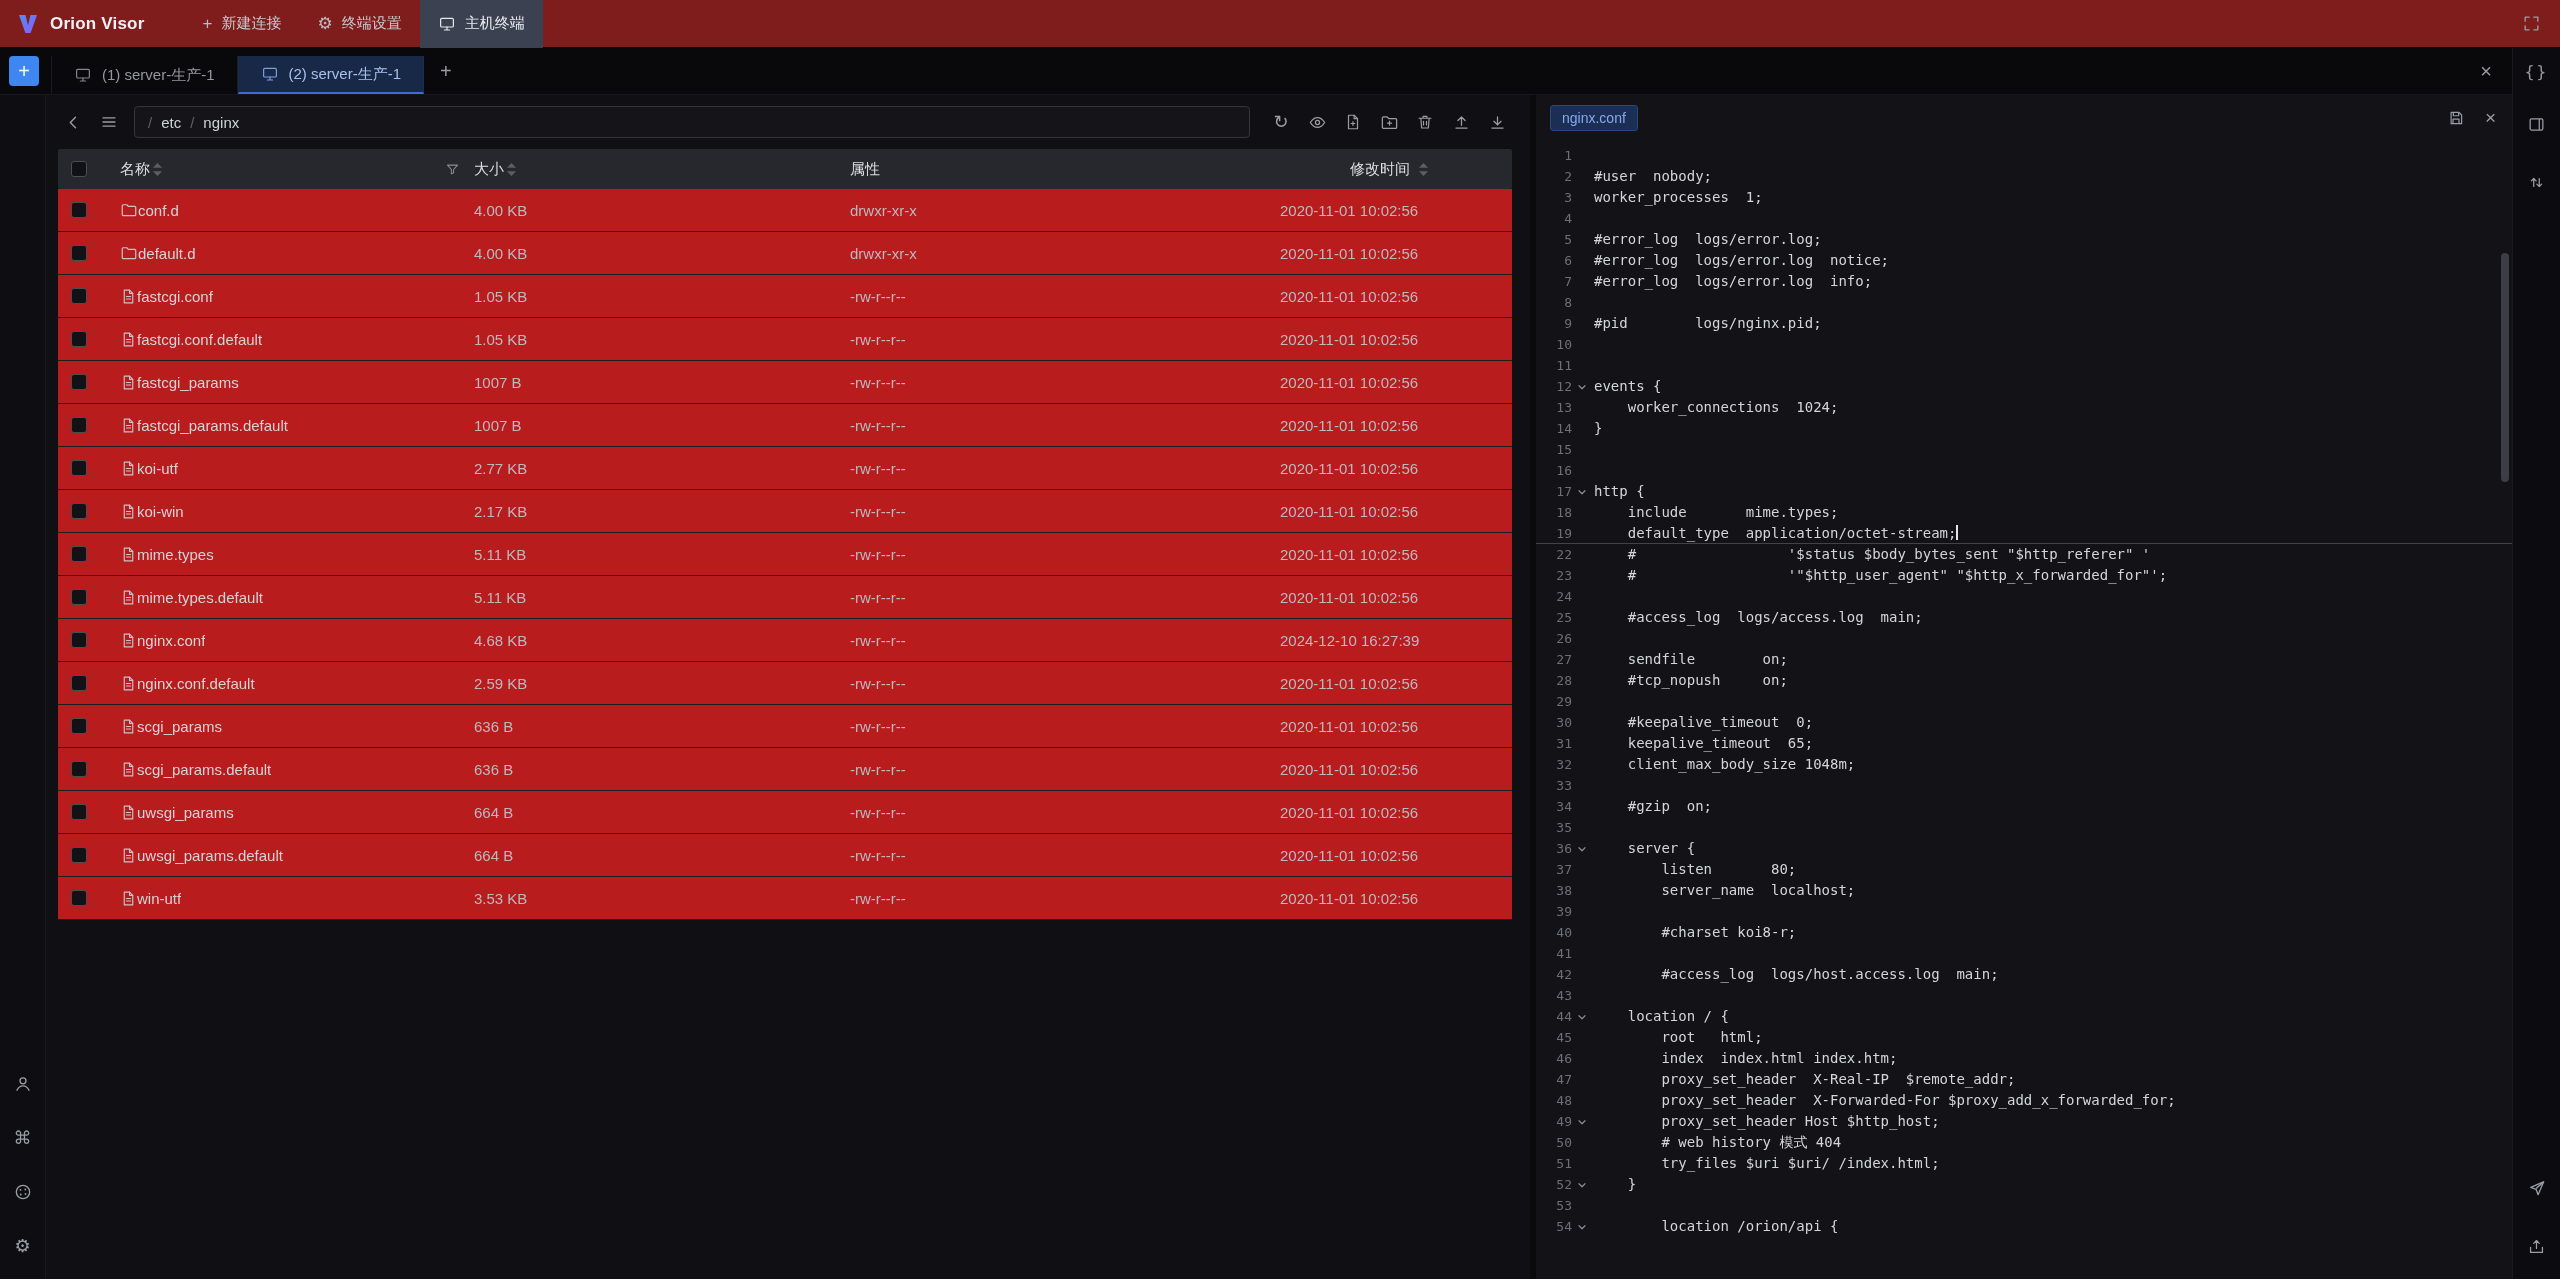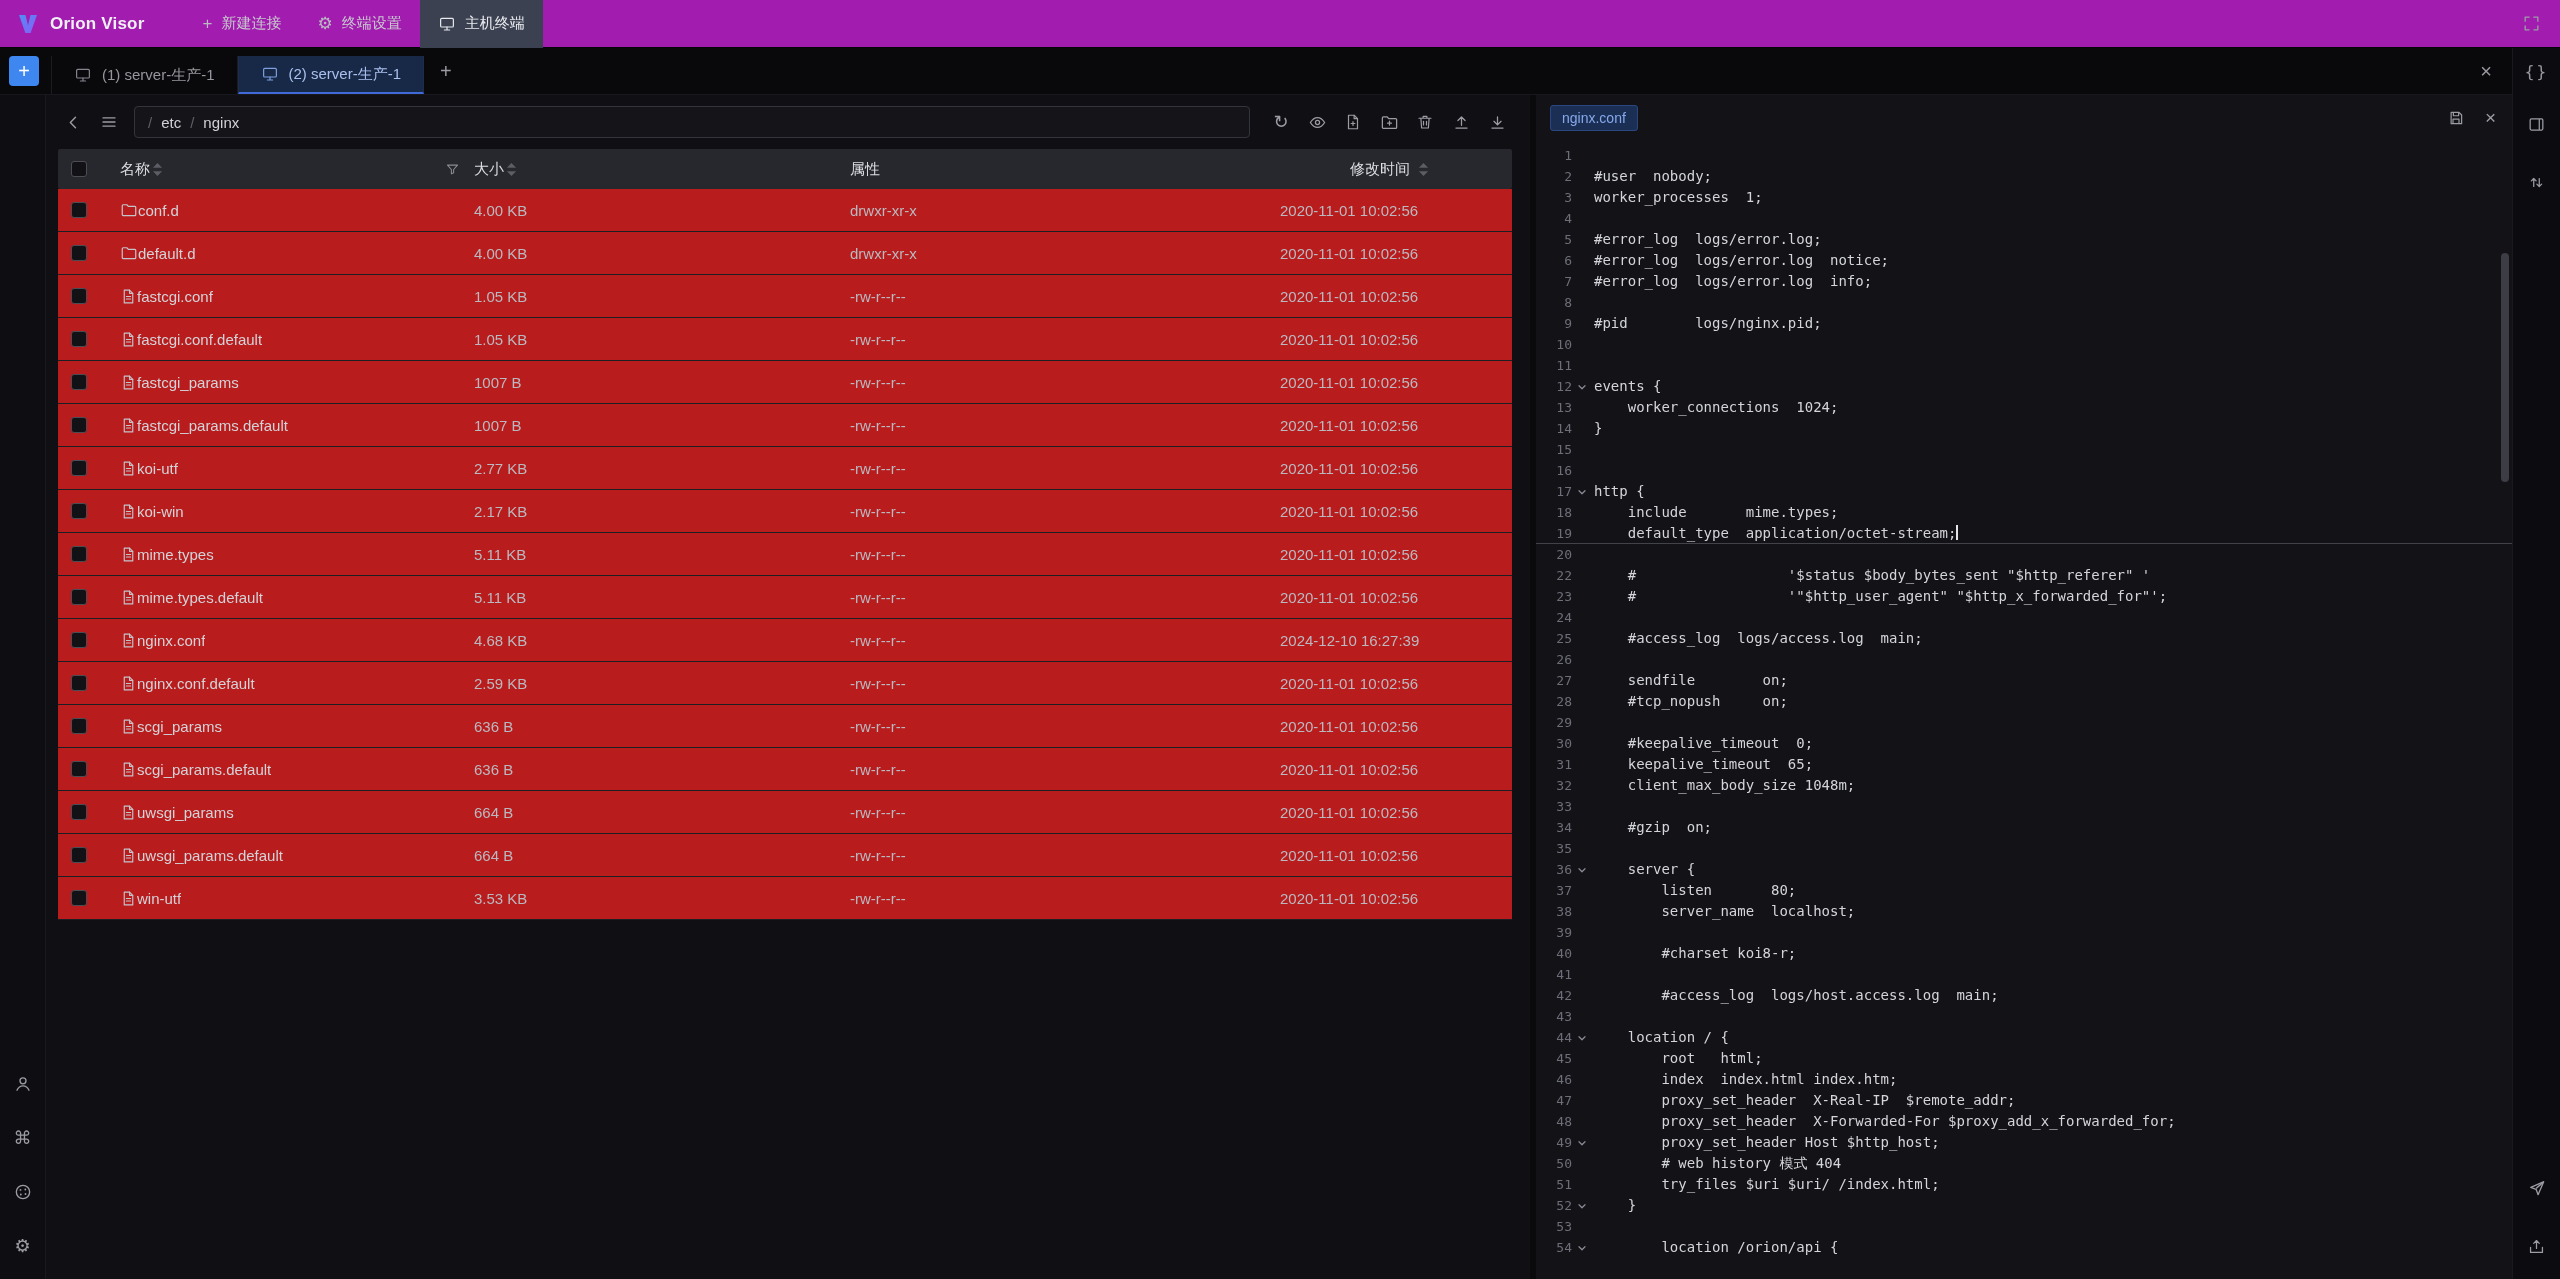--- a/index.html
+++ b/index.html
@@ -3,21 +3,21 @@
 <meta charset="utf-8">
 <style>
   * { margin:0; padding:0; box-sizing:border-box; }
   html,body { width:2560px; height:1279px; overflow:hidden; background:#0b0b0e;
     font-family:"Liberation Sans",sans-serif; color:#c8c8cc; }
   svg { display:block; }
 
   .app { display:flex; flex-direction:column; width:2560px; height:1279px; }
 
   
-  .navbar { flex:0 0 48px; height:48px; background:#a21caf; border-bottom:1px solid #050507;
+  .navbar { flex:0 0 48px; height:48px; background:#7f1d1d; border-bottom:1px solid #050507;
     display:flex; align-items:center; padding-left:16px; }
   .brand { display:flex; align-items:center; gap:10px; margin-right:40px; }
   .brand-name { font-size:17px; font-weight:bold; color:#f0f1f4; letter-spacing:.2px; }
   .nav-menu { display:flex; align-items:stretch; height:48px; }
   .nav-item { display:flex; align-items:center; gap:9px; padding:0 18px; font-size:15px;
     color:#c6c8ce; cursor:pointer; }
   .nav-item.active { background:#3b4150; color:#e8eaef; }
   .nav-item .glyph { font-size:17px; line-height:1; color:#b9bbc2; }
   .nav-spacer { flex:1; }
   .nav-right { display:flex; align-items:center; padding-right:14px; color:#a2a4ab; }
@@ -743,21 +743,20 @@
                   </svg></span><span class="ct">events {</span></div>
               <div class="cline"><span class="ln">13</span><span class="fold"></span><span class="ct">    worker_connections  1024;</span></div>
               <div class="cline"><span class="ln">14</span><span class="fold"></span><span class="ct">}</span></div>
               <div class="cline"><span class="ln">15</span><span class="fold"></span><span class="ct"></span></div>
               <div class="cline"><span class="ln">16</span><span class="fold"></span><span class="ct"></span></div>
               <div class="cline"><span class="ln">17</span><span class="fold"><svg width="12" height="12" viewBox="0 0 24 24" fill="none" stroke="currentColor" stroke-width="2.4" stroke-linecap="round" stroke-linejoin="round">
                     <polyline points="6 9.5 12 15.5 18 9.5"></polyline>
                   </svg></span><span class="ct">http {</span></div>
               <div class="cline"><span class="ln">18</span><span class="fold"></span><span class="ct">    include       mime.types;</span></div>
               <div class="cline active"><span class="ln">19</span><span class="fold"></span><span class="ct">    default_type  application/octet-stream;<span class="cursor"></span></span></div>
-              <div class="cline"><span class="ln">20</span><span class="fold"></span><span class="ct"></span></div>
               <div class="cline"><span class="ln">22</span><span class="fold"></span><span class="ct">    #                  '$status $body_bytes_sent "$http_referer" '</span></div>
               <div class="cline"><span class="ln">23</span><span class="fold"></span><span class="ct">    #                  '"$http_user_agent" "$http_x_forwarded_for"';</span></div>
               <div class="cline"><span class="ln">24</span><span class="fold"></span><span class="ct"></span></div>
               <div class="cline"><span class="ln">25</span><span class="fold"></span><span class="ct">    #access_log  logs/access.log  main;</span></div>
               <div class="cline"><span class="ln">26</span><span class="fold"></span><span class="ct"></span></div>
               <div class="cline"><span class="ln">27</span><span class="fold"></span><span class="ct">    sendfile        on;</span></div>
               <div class="cline"><span class="ln">28</span><span class="fold"></span><span class="ct">    #tcp_nopush     on;</span></div>
               <div class="cline"><span class="ln">29</span><span class="fold"></span><span class="ct"></span></div>
               <div class="cline"><span class="ln">30</span><span class="fold"></span><span class="ct">    #keepalive_timeout  0;</span></div>
               <div class="cline"><span class="ln">31</span><span class="fold"></span><span class="ct">    keepalive_timeout  65;</span></div>

